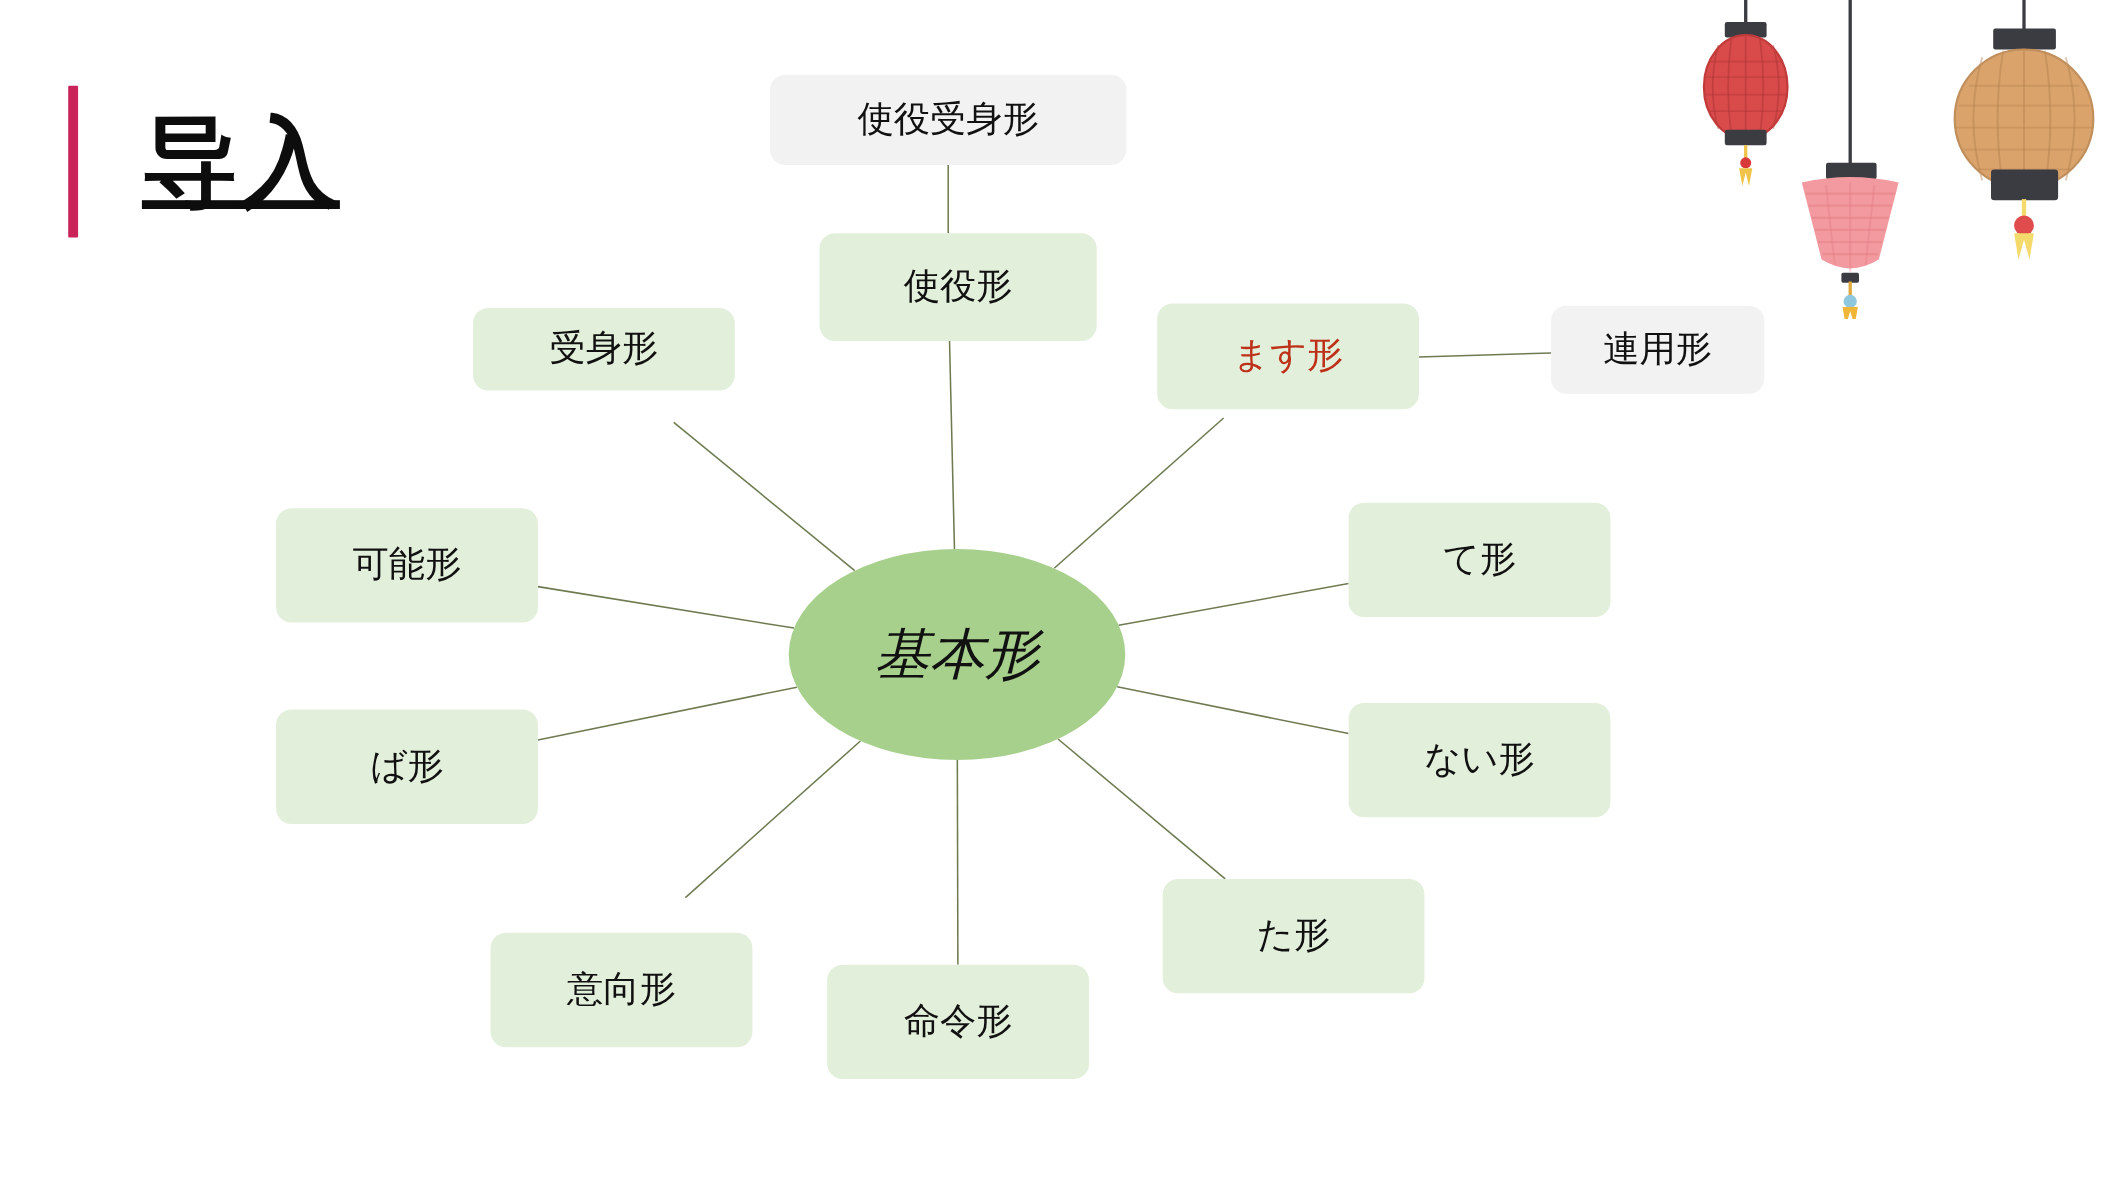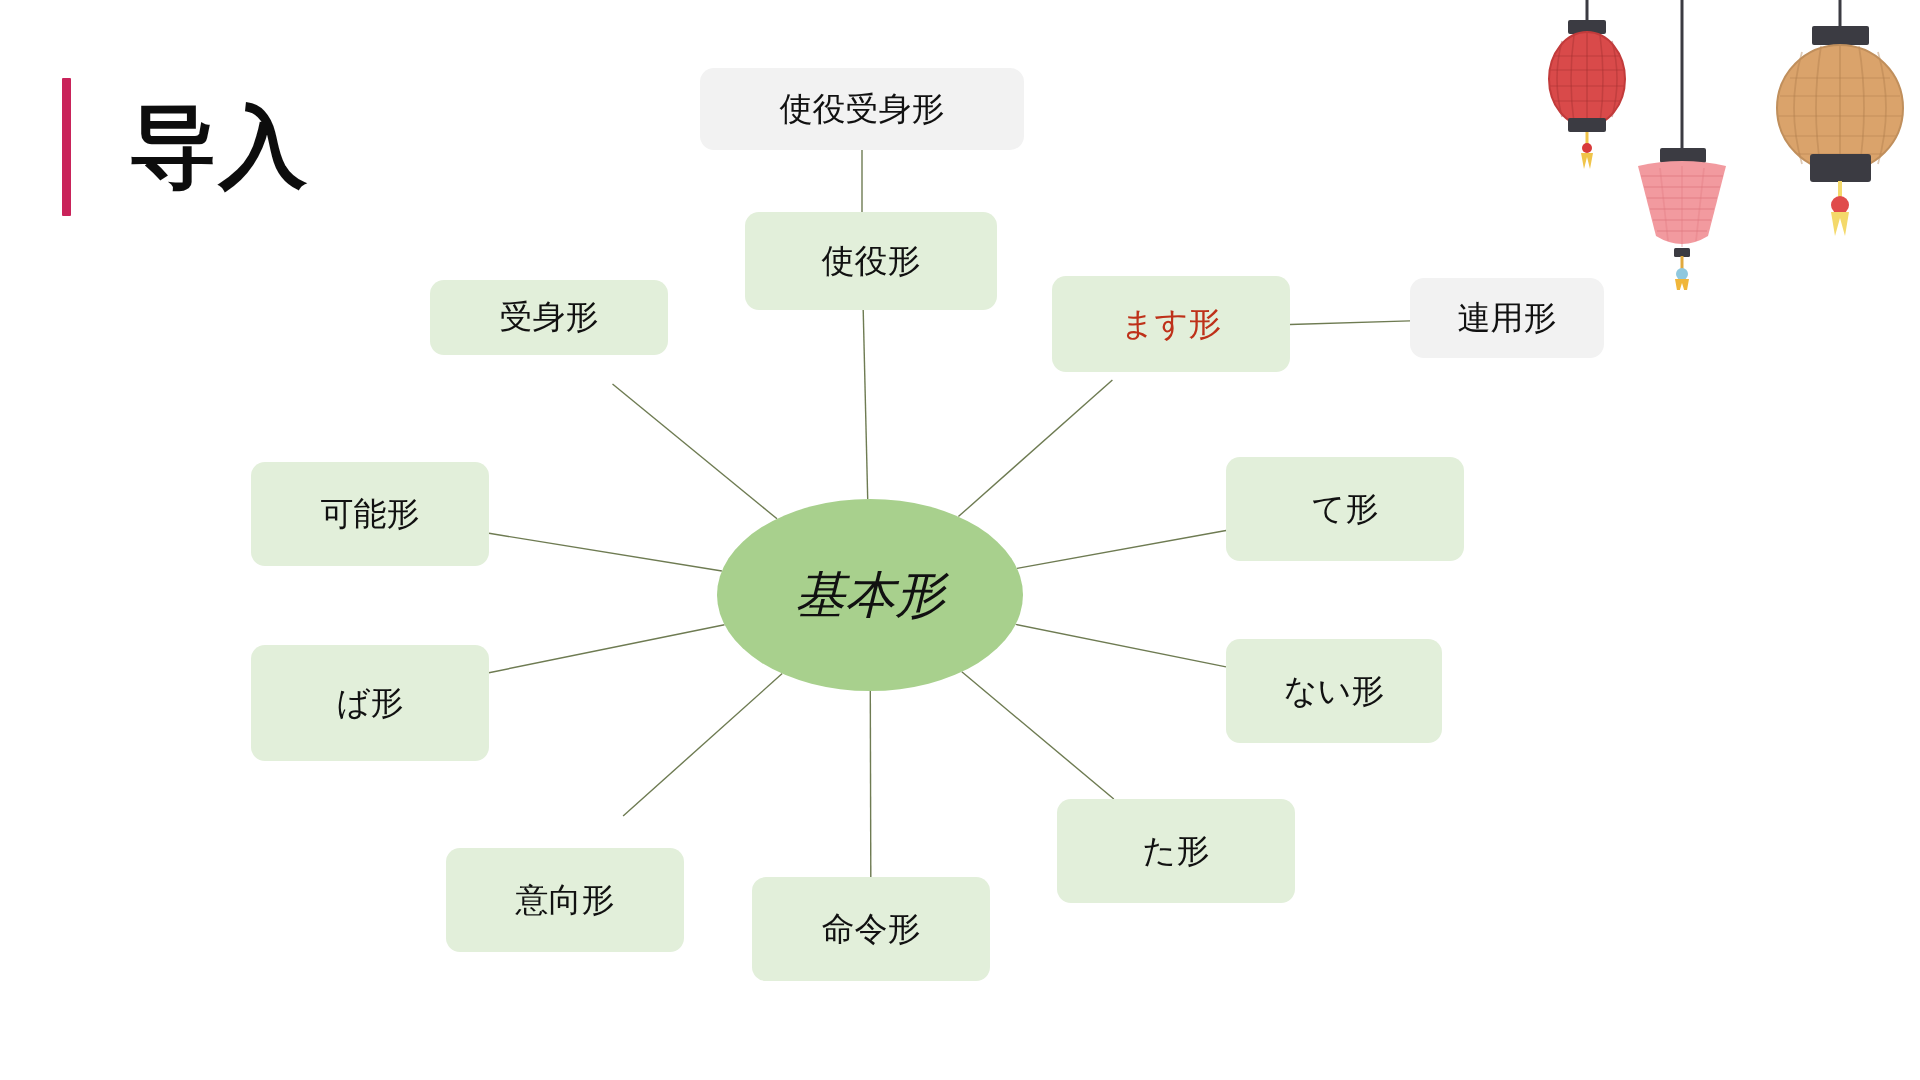--- a/index.html
+++ b/index.html
@@ -35,20 +35,21 @@
   }
   #title-text {
     margin-left: 58px;
     font-family: "Liberation Sans", "DejaVu Sans", sans-serif;
     font-weight: bold;
     font-size: 88px;
     line-height: 1;
     color: #0d0d0d;
     letter-spacing: 2px;
     white-space: nowrap;
+    text-decoration: underline;
   }
 
   
   #map-svg {
     position: absolute;
     left: 0; top: 0;
     width: 1920px;
     height: 1080px;
     pointer-events: none;
   }
@@ -130,33 +131,33 @@
       </div>
       <div class="node gray" style="left: 1410px; top: 278px; width: 194px; height: 80px; background: rgb(242, 242, 242); color: rgb(17, 17, 17);">
         <span>連用形</span>
       </div>
       <div class="node green" style="left: 430px; top: 280px; width: 238px; height: 75px; background: rgb(226, 239, 218); color: rgb(17, 17, 17);">
         <span>受身形</span>
       </div>
       <div class="node green" style="left: 251px; top: 462px; width: 238px; height: 104px; background: rgb(226, 239, 218); color: rgb(17, 17, 17);">
         <span>可能形</span>
       </div>
-      <div class="node green" style="left: 251px; top: 645px; width: 238px; height: 116px; background: rgb(226, 239, 218); color: rgb(17, 17, 17);">
+      <div class="node green" style="left: 251px; top: 645px; width: 238px; height: 104px; background: rgb(226, 239, 218); color: rgb(17, 17, 17);">
         <span>ば形</span>
       </div>
       <div class="node green" style="left: 446px; top: 848px; width: 238px; height: 104px; background: rgb(226, 239, 218); color: rgb(17, 17, 17);">
         <span>意向形</span>
       </div>
       <div class="node green" style="left: 752px; top: 877px; width: 238px; height: 104px; background: rgb(226, 239, 218); color: rgb(17, 17, 17);">
         <span>命令形</span>
       </div>
       <div class="node green" style="left: 1057px; top: 799px; width: 238px; height: 104px; background: rgb(226, 239, 218); color: rgb(17, 17, 17);">
         <span>た形</span>
       </div>
-      <div class="node green" style="left: 1226px; top: 639px; width: 216px; height: 104px; background: rgb(226, 239, 218); color: rgb(17, 17, 17);">
+      <div class="node green" style="left: 1226px; top: 639px; width: 238px; height: 104px; background: rgb(226, 239, 218); color: rgb(17, 17, 17);">
         <span>ない形</span>
       </div>
       <div class="node green" style="left: 1226px; top: 457px; width: 238px; height: 104px; background: rgb(226, 239, 218); color: rgb(17, 17, 17);">
         <span>て形</span>
       </div>
     </div>
 
   <svg class="lantern" style="left:1532px; top:-4px;" width="110" height="180" viewBox="0 0 110 180" xmlns="http://www.w3.org/2000/svg">
     <line x1="55" y1="0" x2="55" y2="26" stroke="#3B3B42" stroke-width="3"></line>
     <rect x="36" y="24" width="38" height="14" rx="2" fill="#3B3B42"></rect>

